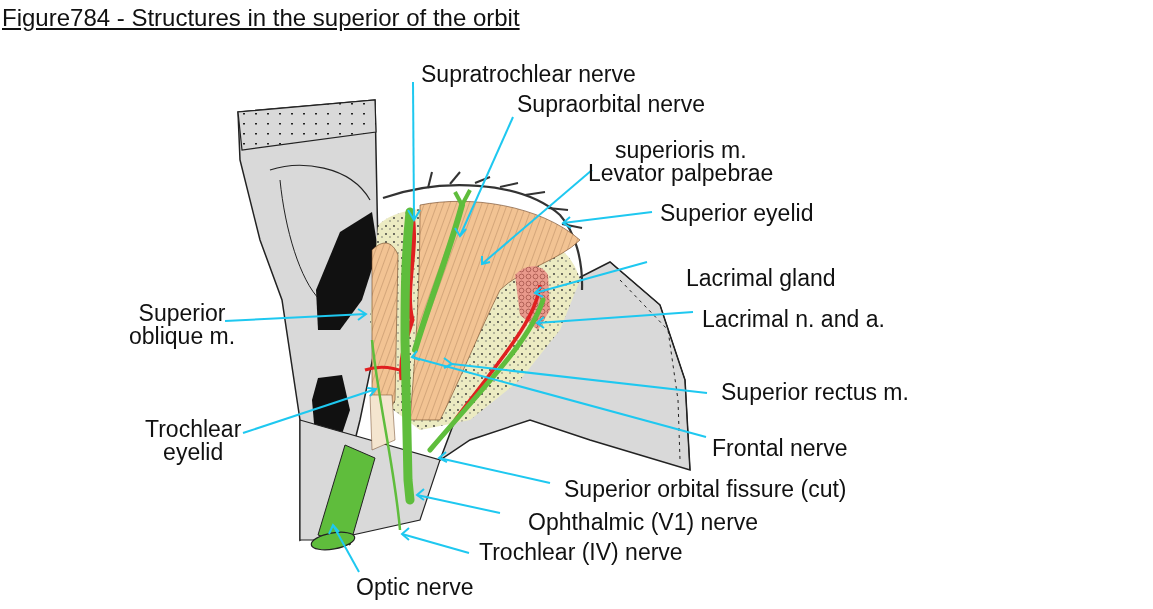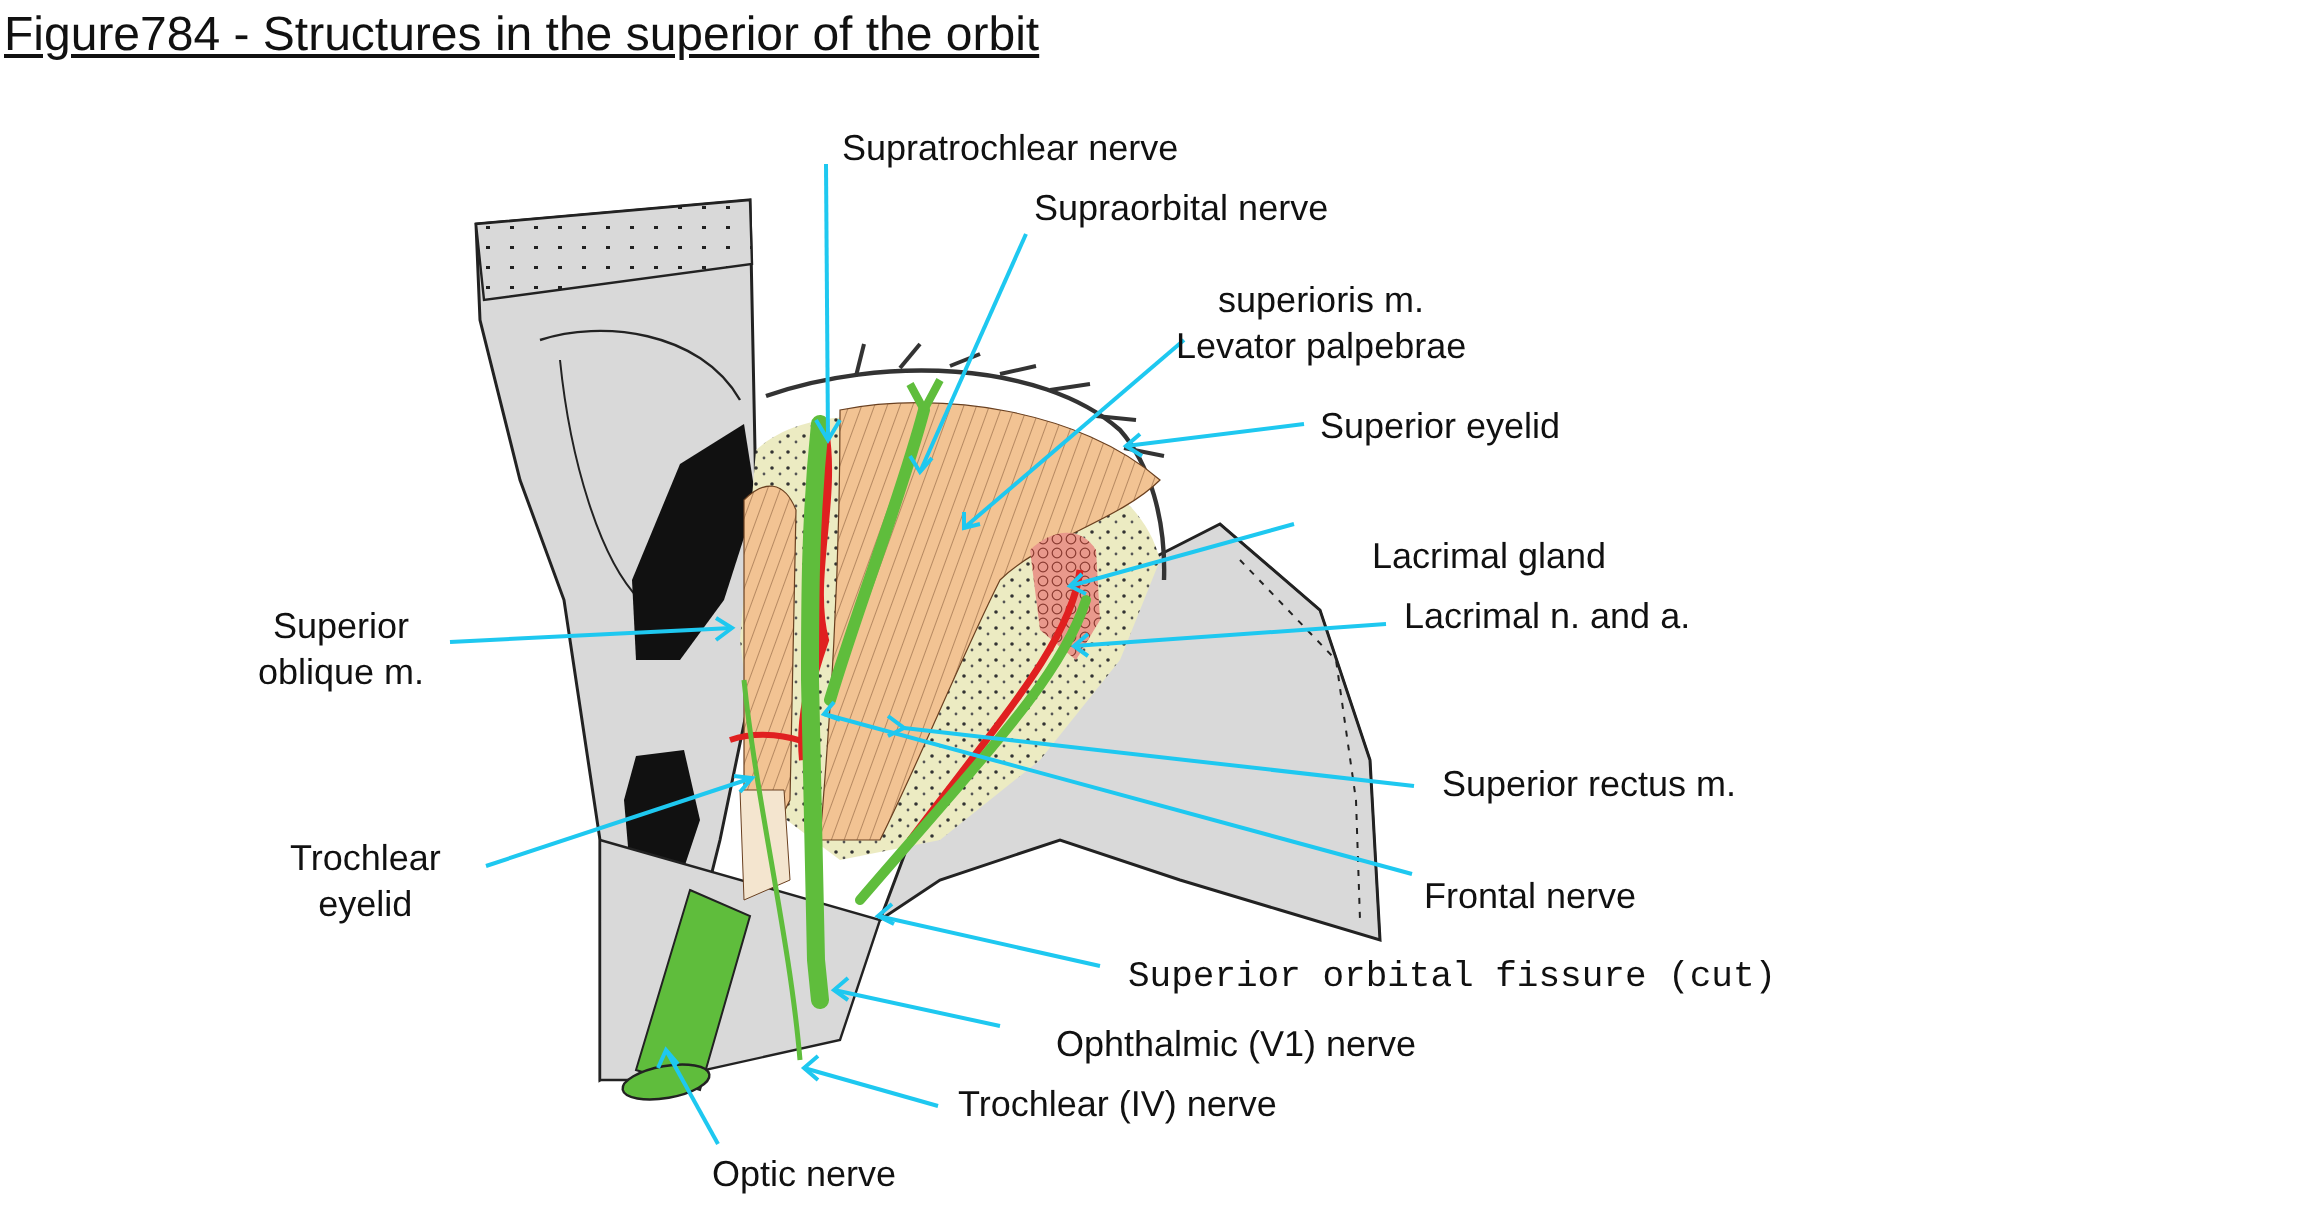--- a/index.html
+++ b/index.html
@@ -1,19 +1,19 @@
 <!DOCTYPE html>
 <html><head>
 <meta charset="utf-8">
 <style>
   html, body { margin:0; padding:0; background:#ffffff; }
   body { width:1153px; height:609px; position:relative; overflow:hidden;
          font-family:"Liberation Sans", sans-serif; color:#111; }
   .title { position:absolute; left:2px; top:4px; font-size:24px; text-decoration:underline; white-space:nowrap; }
-  .lbl { position:absolute; font-size:18px; line-height:23px; white-space:nowrap; color:#111; }
+  .lbl { position:absolute; font-size:23px; line-height:23px; white-space:nowrap; color:#111; }
   .lbl.center { text-align:center; }
   svg.fig { position:absolute; left:0; top:0; }
 </style>
 </head>
 <body>
 
 <div class="title">Figure784 - Structures in the superior of the orbit</div>
 
 <svg class="fig" width="1153" height="609" viewBox="0 0 1153 609">
   <defs>
@@ -118,27 +118,27 @@
 </svg>
 
 <div class="lbl" style="left:421px;top:63px;">Supratrochlear nerve</div>
 <div class="lbl" style="left:517px;top:93px;">Supraorbital nerve</div>
 <div class="lbl center" style="left:588px;top:139px;">
   <div>superioris m.</div>
   <div>Levator palpebrae</div>
 </div>
 <div class="lbl" style="left:660px;top:202px;">Superior eyelid</div>
 <div class="lbl" style="left:661px;top:267px;margin-left:25px;">Lacrimal gland</div>
-<div class="lbl" style="left:702px;top:297px;">Lacrimal n. and a.</div>
+<div class="lbl" style="left:702px;top:308px;">Lacrimal n. and a.</div>
 <div class="lbl center" style="left:129px;top:302px;">
   <div>Superior</div>
   <div>oblique m.</div>
 </div>
 <div class="lbl" style="left:721px;top:381px;">Superior rectus m.</div>
 <div class="lbl center" style="left:145px;top:418px;">
   <div>Trochlear</div>
   <div>eyelid</div>
 </div>
 <div class="lbl" style="left:712px;top:437px;">Frontal nerve</div>
-<div class="lbl" style="left:564px;top:478px;font-family:Liberation Mono, monospace;">Superior orbital fissure (cut)</div>
+<div class="lbl" style="left:564px;top:478px;">Superior orbital fissure (cut)</div>
 <div class="lbl" style="left:510px;top:511px;margin-left:18px;">Ophthalmic (V1) nerve</div>
 <div class="lbl" style="left:479px;top:541px;">Trochlear (IV) nerve</div>
 <div class="lbl" style="left:356px;top:576px;">Optic nerve</div>
 
 </body></html>

